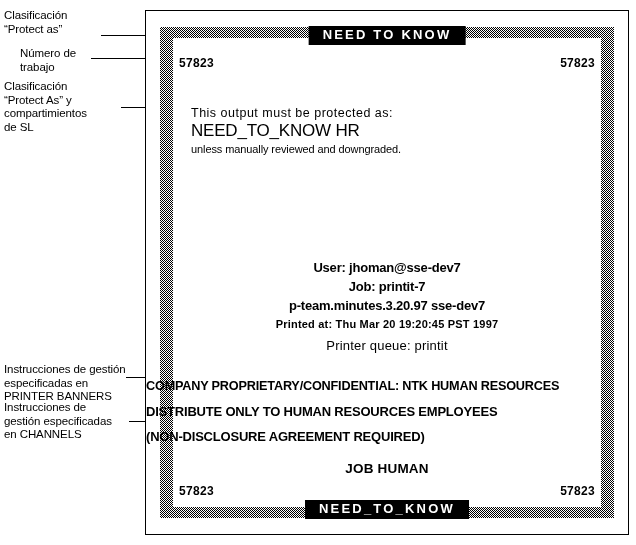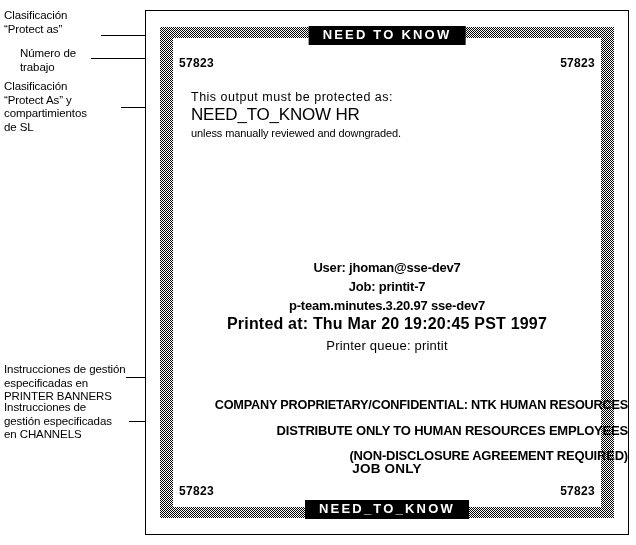--- a/index.html
+++ b/index.html
@@ -154,21 +154,21 @@
   }
   #jobnum-tl { left: 33px;  top: 46px; }
   #jobnum-tr { right: 33px; top: 46px; }
   #jobnum-bl { left: 33px;  bottom: 36px; }
   #jobnum-br { right: 33px; bottom: 36px; }
 
   
   #protect-block {
     position: absolute;
     left: 45px;
-    top: 78px;
+    top: 94px;
     width: 280px;
   }
   #protect-line1 {
     font-size: 12.5px;
     line-height: 16px;
     letter-spacing: 0.5px;
   }
   #protect-line2 {
     font-size: 17px;
     font-weight: normal;
@@ -189,39 +189,38 @@
     top: 247px;
     text-align: center;
   }
   .jobinfo-big {
     font-size: 13px;
     font-weight: bold;
     line-height: 19px;
     letter-spacing: -0.2px;
   }
   #printed-at {
-    font-size: 16px;
+    font-size: 11px;
     font-weight: bold;
     line-height: 18px;
     letter-spacing: 0.2px;
   }
   #printer-queue {
     font-size: 13px;
     line-height: 26px;
     letter-spacing: 0.2px;
   }
 
   
   #handling {
     position: absolute;
     left: 0;
     right: 0;
     top: 363px;
-    text-align: right;
-    margin-top: 19px;
+    text-align: left;
   }
   .handling-line {
     font-weight: bold;
     line-height: 25px;
     letter-spacing: -0.2px;
   }
   #handling-1 { font-size: 12.7px; }
   #handling-2 { font-size: 13px; }
   #handling-3 { font-size: 13px; }
 
@@ -300,14 +299,14 @@
     <div id="printed-at">Printed at: Thu Mar 20 19:20:45 PST 1997</div>
     <div id="printer-queue">Printer queue: printit</div>
   </div>
 
   <div id="handling">
     <div class="handling-line" id="handling-1">COMPANY PROPRIETARY/CONFIDENTIAL: NTK HUMAN RESOURCES</div>
     <div class="handling-line" id="handling-2">DISTRIBUTE ONLY TO HUMAN RESOURCES EMPLOYEES</div>
     <div class="handling-line" id="handling-3">(NON-DISCLOSURE AGREEMENT REQUIRED)</div>
   </div>
 
-  <div id="job-start">JOB ONLY</div>
+  <div id="job-start">JOB HUMAN</div>
 </div>
 
 </body></html>

